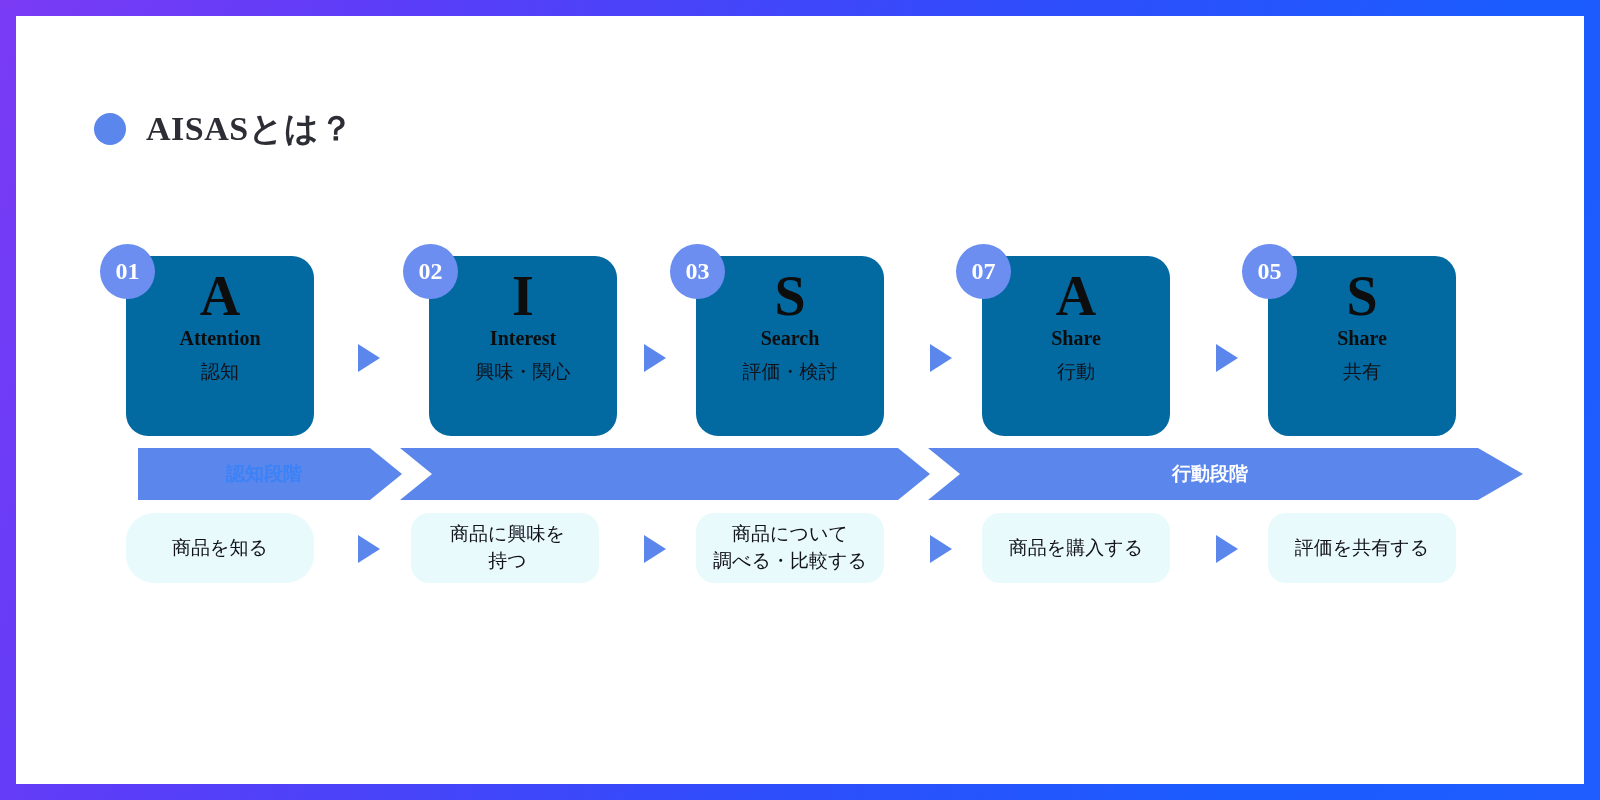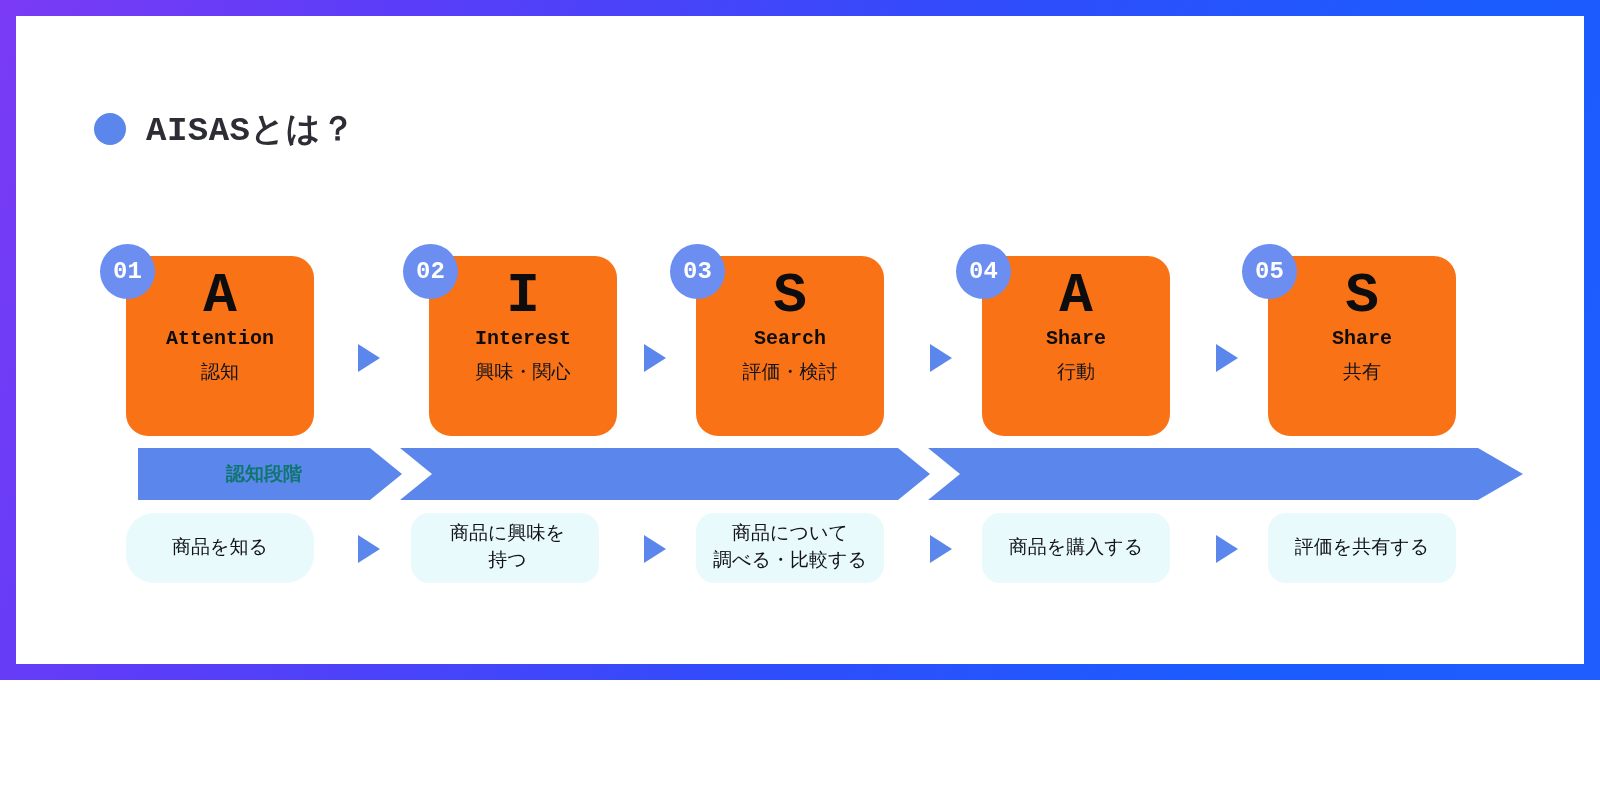--- a/index.html
+++ b/index.html
@@ -4,23 +4,23 @@
 <title>AISAS Diagram</title>
 <style>
   html, body {
     margin: 0;
     padding: 0;
     background: #ffffff;
   }
   #canvas {
     position: relative;
     width: 1600px;
-    height: 680px;
+    height: 800px;
     overflow: hidden;
-    font-family: Liberation Mono, monospace;
+    font-family: Liberation Serif, serif;
     background: linear-gradient(110deg, #7b3bf5 0%, #5a3df8 22%, #2f4dfb 55%, #1b5cff 80%, #1f5dff 100%);
   }
   #inner {
     position: absolute;
     left: 16px;
     top: 16px;
     right: 16px;
     bottom: 16px;
     background: #ffffff;
   }
@@ -55,21 +55,21 @@
     left: 110px;
     top: 240px;
     width: 1370px;
     height: 180px;
   }
   .card {
     position: absolute;
     top: 0;
     width: 188px;
     height: 180px;
-    background: #f97316;
+    background: #0369a1;
     border-radius: 22px;
   }
   .card-inner {
     position: absolute;
     left: 0;
     right: 0;
     top: 0;
     bottom: 0;
     display: flex;
     flex-direction: column;
@@ -201,49 +201,50 @@
         <div class="badge">03</div>
         <div class="card-inner">
           <div class="card-letter">S</div>
           <div class="card-en">Search</div>
           <div class="card-jp">評価・検討</div>
         </div>
       </div>
       <div class="tri tri-top" style="left:804px;"></div>
 
       <div class="card" style="left:856px;">
-        <div class="badge">04</div>
+        <div class="badge">07</div>
         <div class="card-inner">
           <div class="card-letter">A</div>
           <div class="card-en">Share</div>
           <div class="card-jp">行動</div>
         </div>
       </div>
       <div class="tri tri-top" style="left:1090px;"></div>
 
-      <div class="card" style="left:1142px;">
+      <div class="card" style="left:1142px;border-radius:21px;">
         <div class="badge">05</div>
         <div class="card-inner">
           <div class="card-letter">S</div>
           <div class="card-en">Share</div>
           <div class="card-jp">共有</div>
         </div>
       </div>
     </div>
 
     <div class="band-wrap">
       <svg class="band-svg" width="1385" height="52" viewBox="0 0 1385 52">
 
         <path d="M0,0 L1340,0 L1385,26 L1340,52 L0,52 Z" fill="#5b87ec"></path>
 
         <path d="M232,0 L262,0 L294,26 L262,52 L232,52 L264,26 Z" fill="#ffffff"></path>
         <path d="M760,0 L790,0 L822,26 L790,52 L760,52 L792,26 Z" fill="#ffffff"></path>
       </svg>
       <div style="position:absolute;left:0;top:0;width:1385px;height:52px;">
-        <div style="position:absolute;left:18px;top:0;width:216px;height:52px;display:flex;align-items:center;justify-content:center;color:#0f766e;font-size:19px;font-weight:bold;">認知段階</div>
+        <div style="position:absolute;left:18px;top:0;width:216px;height:52px;display:flex;align-items:center;justify-content:center;color:#3b82f6;font-size:19px;font-weight:bold;">認知段階</div>
+        <div style="position:absolute;left:822px;top:0;width:500px;height:52px;display:flex;align-items:center;justify-content:center;color:#ffffff;font-size:19px;font-weight:bold;">行動段階</div>
       </div>
     </div>
 
     <div class="pills-row">
       <div class="pill" style="left:0px;border-radius:28px;">
         <div class="pill-text">商品を知る</div>
       </div>
       <div class="tri tri-bot" style="left:232px;"></div>
 
       <div class="pill" style="left:285px;padding-left:13px;">

